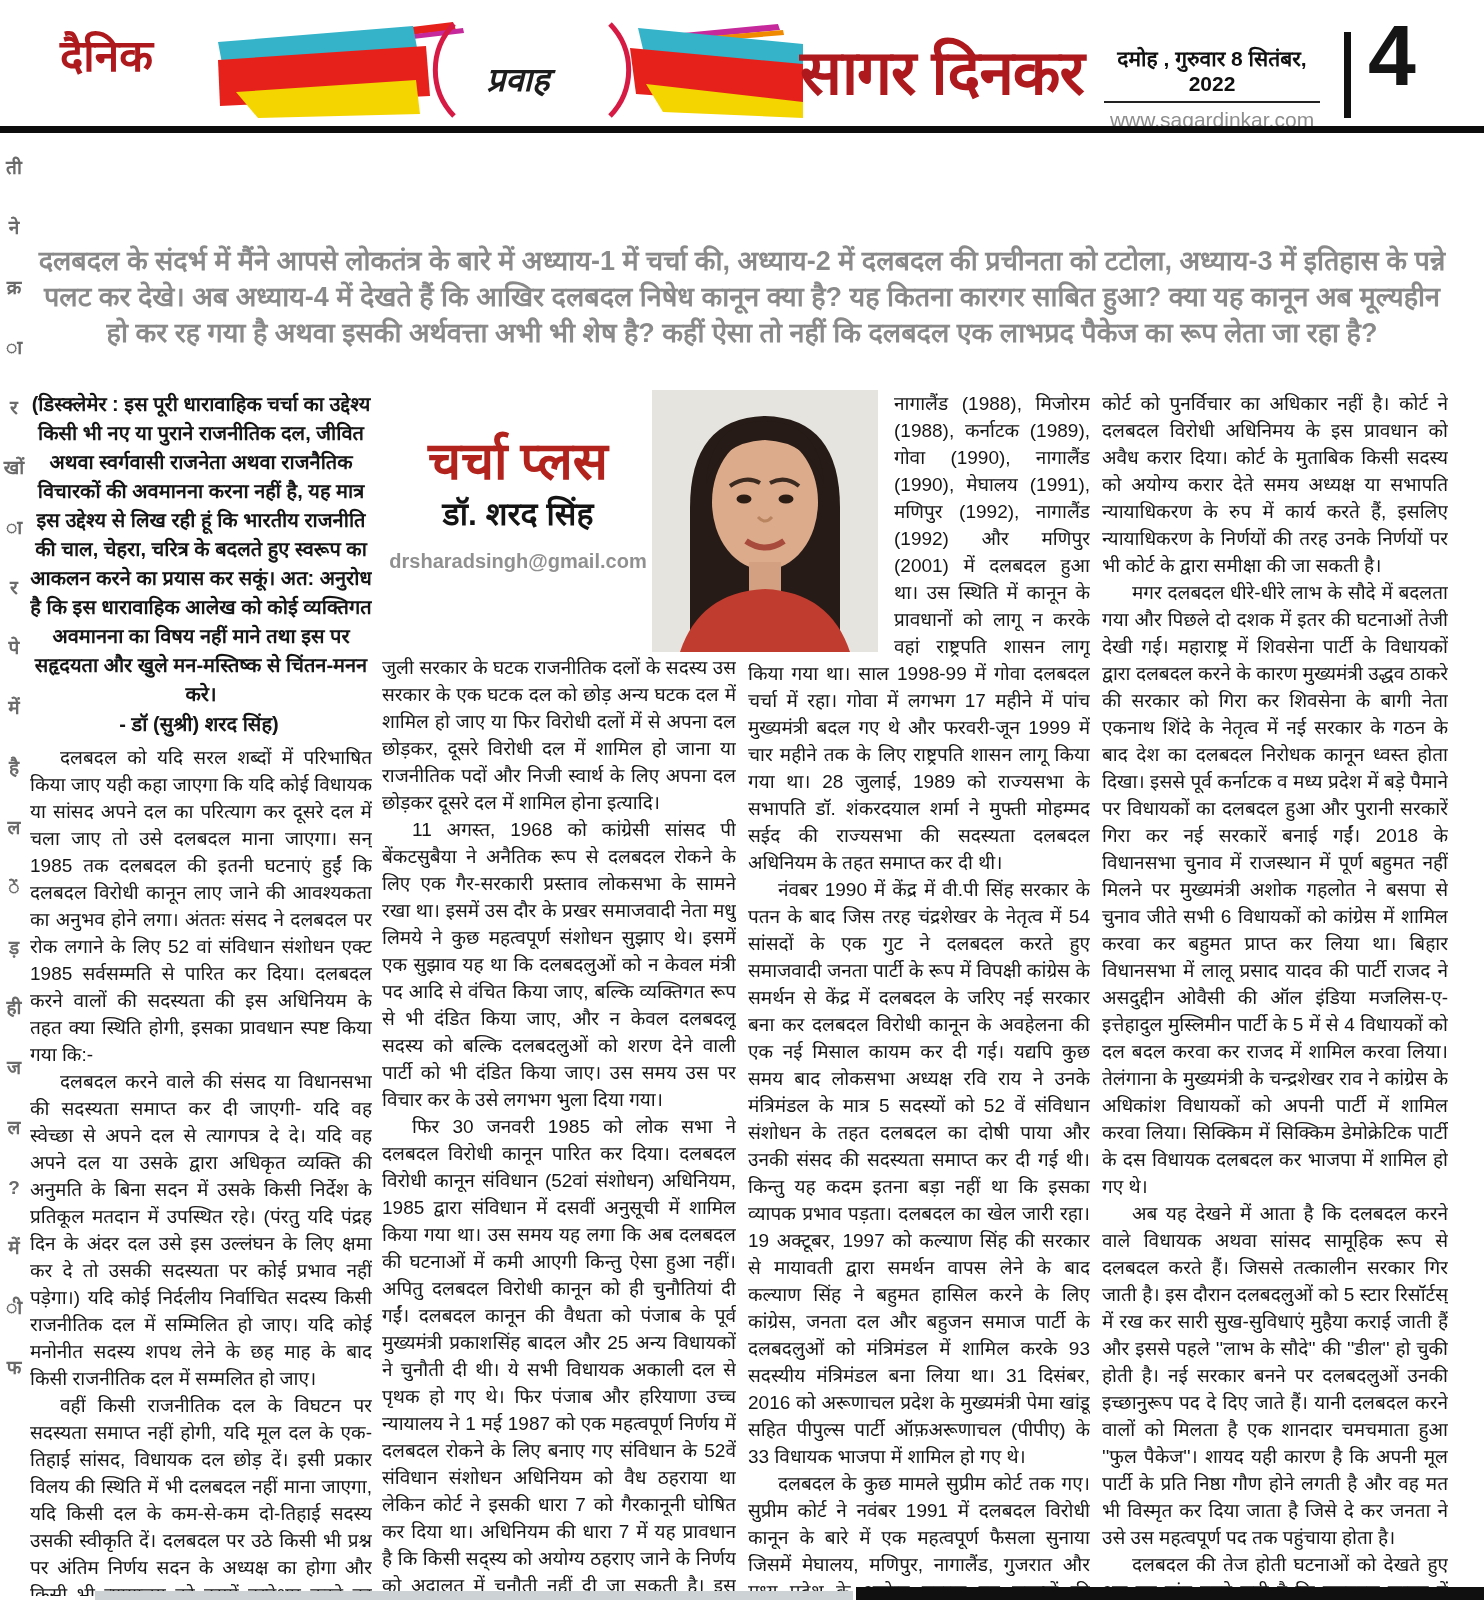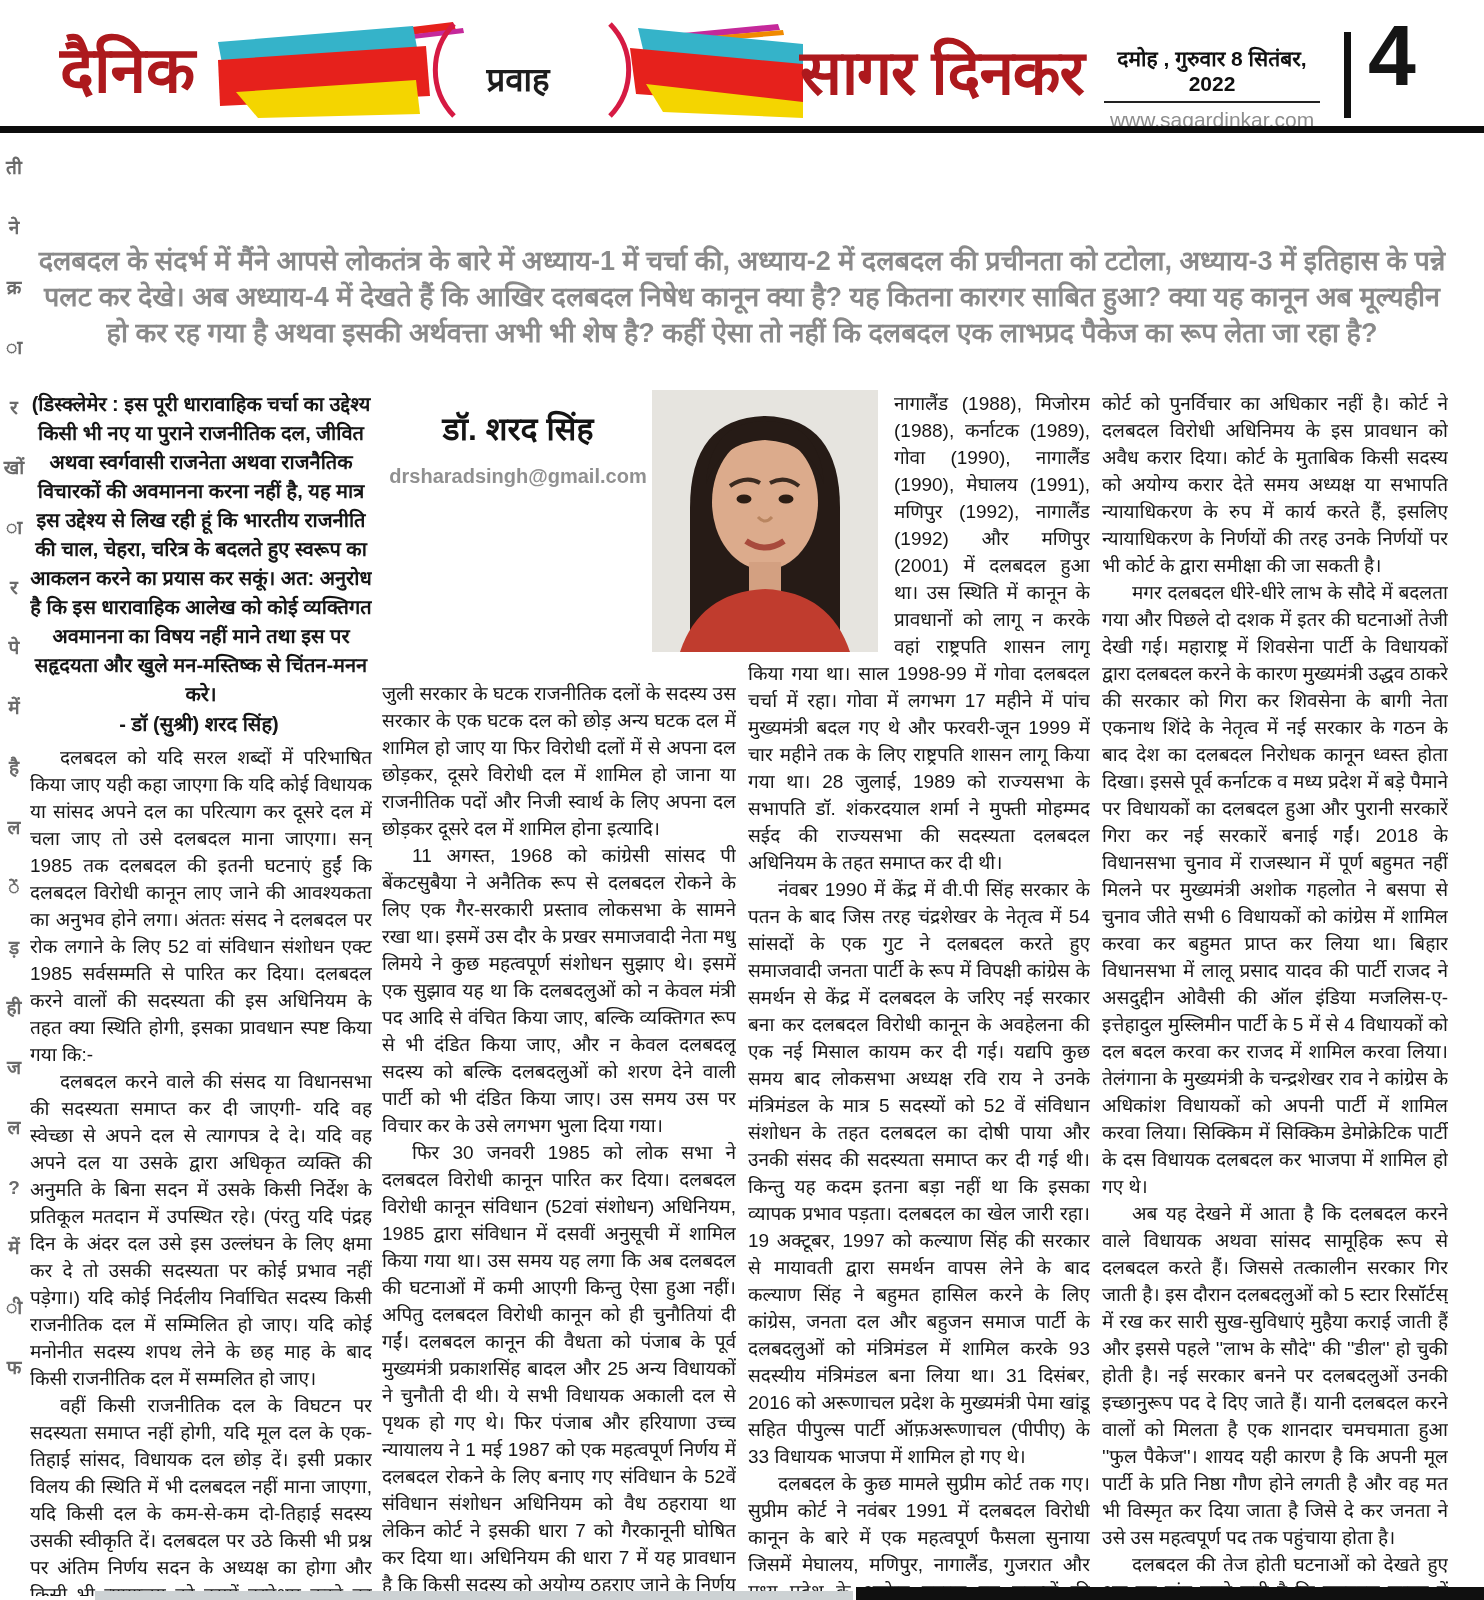--- a/index.html
+++ b/index.html
@@ -3,24 +3,24 @@
 <meta charset="utf-8">
 <style>
   html,body{margin:0;padding:0;background:#ffffff;}
   .page{position:relative;width:1484px;height:1600px;background:#fff;overflow:hidden;
         font-family:"Liberation Sans",sans-serif;color:#161616;}
   
   .edge-strip{position:absolute;left:1px;top:138px;width:26px;text-align:center;
               font-size:19px;font-weight:bold;color:#6a6a6a;line-height:60px;white-space:pre-line;}
   
   .masthead{position:absolute;left:0;top:0;width:1484px;height:132px;}
-  .brand-left{position:absolute;left:60px;top:24px;font-size:64px;font-weight:bold;color:#ad191d;}
+  .brand-left{position:absolute;left:60px;top:24px;font-size:44px;font-weight:bold;color:#ad191d;}
   .ribbons{position:absolute;left:218px;top:22px;width:585px;height:96px;}
   .pravah{position:absolute;left:448px;top:56px;width:140px;text-align:center;
-          font-size:33px;font-weight:bold;color:#1d1d1d;}
+          font-size:33px;font-weight:bold;color:#1d1d1d;font-style:italic;}
   .brand-right{position:absolute;left:800px;top:28px;font-size:62px;font-weight:bold;color:#ad191d;letter-spacing:-1px;}
   .dateline{position:absolute;left:1096px;top:44px;width:232px;text-align:center;}
   .dateline .date{font-size:21px;font-weight:bold;color:#111;}
   .dateline .div{border-top:2px solid #222;margin:5px 8px;}
   .dateline .site{font-size:21px;font-weight:normal;color:#8d8d8d;}
   .vbar{position:absolute;left:1344px;top:32px;width:7px;height:86px;background:#111;}
   .pagenum{position:absolute;left:1368px;top:6px;font-size:86px;font-weight:bold;color:#151515;}
   .head-rule{position:absolute;left:0;top:126px;width:1484px;height:7px;background:#0d0d0d;}
   
   .headline-band{position:absolute;left:140px;top:150px;width:1234px;height:84px;background:#f8f2a2;
@@ -119,20 +119,21 @@
     <p class="disclaimer">(डिस्क्लेमेर : इस पूरी धारावाहिक चर्चा का उद्देश्य किसी भी नए या पुराने राजनीतिक दल, जीवित अथवा स्वर्गवासी राजनेता अथवा राजनैतिक विचारकों की अवमानना करना नहीं है, यह मात्र इस उद्देश्य से लिख रही हूं कि भारतीय राजनीति की चाल, चेहरा, चरित्र के बदलते हुए स्वरूप का आकलन करने का प्रयास कर सकूं। अत: अनुरोध है कि इस धारावाहिक आलेख को कोई व्यक्तिगत अवमानना का विषय नहीं माने तथा इस पर सहृदयता और खुले मन-मस्तिष्क से चिंतन-मनन करे।</p>
     <p class="byline">- डॉ (सुश्री) शरद सिंह)</p>
     <p class="para">दलबदल को यदि सरल शब्दों में परिभाषित किया जाए यही कहा जाएगा कि यदि कोई विधायक या सांसद अपने दल का परित्याग कर दूसरे दल में चला जाए तो उसे दलबदल माना जाएगा। सन् 1985 तक दलबदल की इतनी घटनाएं हुईं कि दलबदल विरोधी कानून लाए जाने की आवश्यकता का अनुभव होने लगा। अंततः संसद ने दलबदल पर रोक लगाने के लिए 52 वां संविधान संशोधन एक्ट 1985 सर्वसम्मति से पारित कर दिया। दलबदल करने वालों की सदस्यता की इस अधिनियम के तहत क्या स्थिति होगी, इसका प्रावधान स्पष्ट किया गया कि:-</p>
     <p class="para">दलबदल करने वाले की संसद या विधानसभा की सदस्यता समाप्त कर दी जाएगी- यदि वह स्वेच्छा से अपने दल से त्यागपत्र दे दे। यदि वह अपने दल या उसके द्वारा अधिकृत व्यक्ति की अनुमति के बिना सदन में उसके किसी निर्देश के प्रतिकूल मतदान में उपस्थित रहे। (पंरतु यदि पंद्रह दिन के अंदर दल उसे इस उल्लंघन के लिए क्षमा कर दे तो उसकी सदस्यता पर कोई प्रभाव नहीं पड़ेगा।) यदि कोई निर्दलीय निर्वाचित सदस्य किसी राजनीतिक दल में सम्मिलित हो जाए। यदि कोई मनोनीत सदस्य शपथ लेने के छह माह के बाद किसी राजनीतिक दल में सम्मलित हो जाए।</p>
     <p class="para">वहीं किसी राजनीतिक दल के विघटन पर सदस्यता समाप्त नहीं होगी, यदि मूल दल के एक-तिहाई सांसद, विधायक दल छोड़ दें। इसी प्रकार विलय की स्थिति में भी दलबदल नहीं माना जाएगा, यदि किसी दल के कम-से-कम दो-तिहाई सदस्य उसकी स्वीकृति दें। दलबदल पर उठे किसी भी प्रश्न पर अंतिम निर्णय सदन के अध्यक्ष का होगा और किसी भी न्यायालय को उसमें हस्तेक्षप करने का अधिकार नहीं होगा। सदन के अध्यक्ष को इस विधेयक को कार्यान्वित करने के लिए नियम बनाने का अधिकार होगा।</p>
 
   </div>
 
   <div class="col col2 bodytext">
     <div class="charcha-box">
+      <div class="charcha-title">चर्चा प्लस</div>
       <div class="charcha-author">डॉ. शरद सिंह</div>
       <div class="charcha-email">drsharadsingh@gmail.com</div>
     </div>
     <p class="para noindent">जुली सरकार के घटक राजनीतिक दलों के सदस्य उस सरकार के एक घटक दल को छोड़ अन्य घटक दल में शामिल हो जाए या फिर विरोधी दलों में से अपना दल छोड़कर, दूसरे विरोधी दल में शामिल हो जाना या राजनीतिक पदों और निजी स्वार्थ के लिए अपना दल छोड़कर दूसरे दल में शामिल होना इत्यादि।</p>
     <p class="para">11 अगस्त, 1968 को कांग्रेसी सांसद पी बेंकटसुबैया ने अनैतिक रूप से दलबदल रोकने के लिए एक गैर-सरकारी प्रस्ताव लोकसभा के सामने रखा था। इसमें उस दौर के प्रखर समाजवादी नेता मधु लिमये ने कुछ महत्वपूर्ण संशोधन सुझाए थे। इसमें एक सुझाव यह था कि दलबदलुओं को न केवल मंत्री पद आदि से वंचित किया जाए, बल्कि व्यक्तिगत रूप से भी दंडित किया जाए, और न केवल दलबदलू सदस्य को बल्कि दलबदलुओं को शरण देने वाली पार्टी को भी दंडित किया जाए। उस समय उस पर विचार कर के उसे लगभग भुला दिया गया।</p>
     <p class="para">फिर 30 जनवरी 1985 को लोक सभा ने दलबदल विरोधी कानून पारित कर दिया। दलबदल विरोधी कानून संविधान (52वां संशोधन) अधिनियम, 1985 द्वारा संविधान में दसवीं अनुसूची में शामिल किया गया था। उस समय यह लगा कि अब दलबदल की घटनाओं में कमी आएगी किन्तु ऐसा हुआ नहीं। अपितु दलबदल विरोधी कानून को ही चुनौतियां दी गईं। दलबदल कानून की वैधता को पंजाब के पूर्व मुख्यमंत्री प्रकाशसिंह बादल और 25 अन्य विधायकों ने चुनौती दी थी। ये सभी विधायक अकाली दल से पृथक हो गए थे। फिर पंजाब और हरियाणा उच्च न्यायालय ने 1 मई 1987 को एक महत्वपूर्ण निर्णय में दलबदल रोकने के लिए बनाए गए संविधान के 52वें संविधान संशोधन अधिनियम को वैध ठहराया था लेकिन कोर्ट ने इसकी धारा 7 को गैरकानूनी घोषित कर दिया था। अधिनियम की धारा 7 में यह प्रावधान है कि किसी सद्स्य को अयोग्य ठहराए जाने के निर्णय को अदालत में चुनौती नहीं दी जा सकती है। इस निर्णय के कुछ ही समय बाद पंजाब के विधानसभा अध्यक्ष सुरजीतसिंह मिन्हास ने प्रकाशसिंह बादल सहित 11 विधायकों को अयोग्य घोषित कर दिया था, जिससे उनकी सीट खाली हो गई थी।</p>
 
   </div>
 
   <div class="col col3 bodytext">

